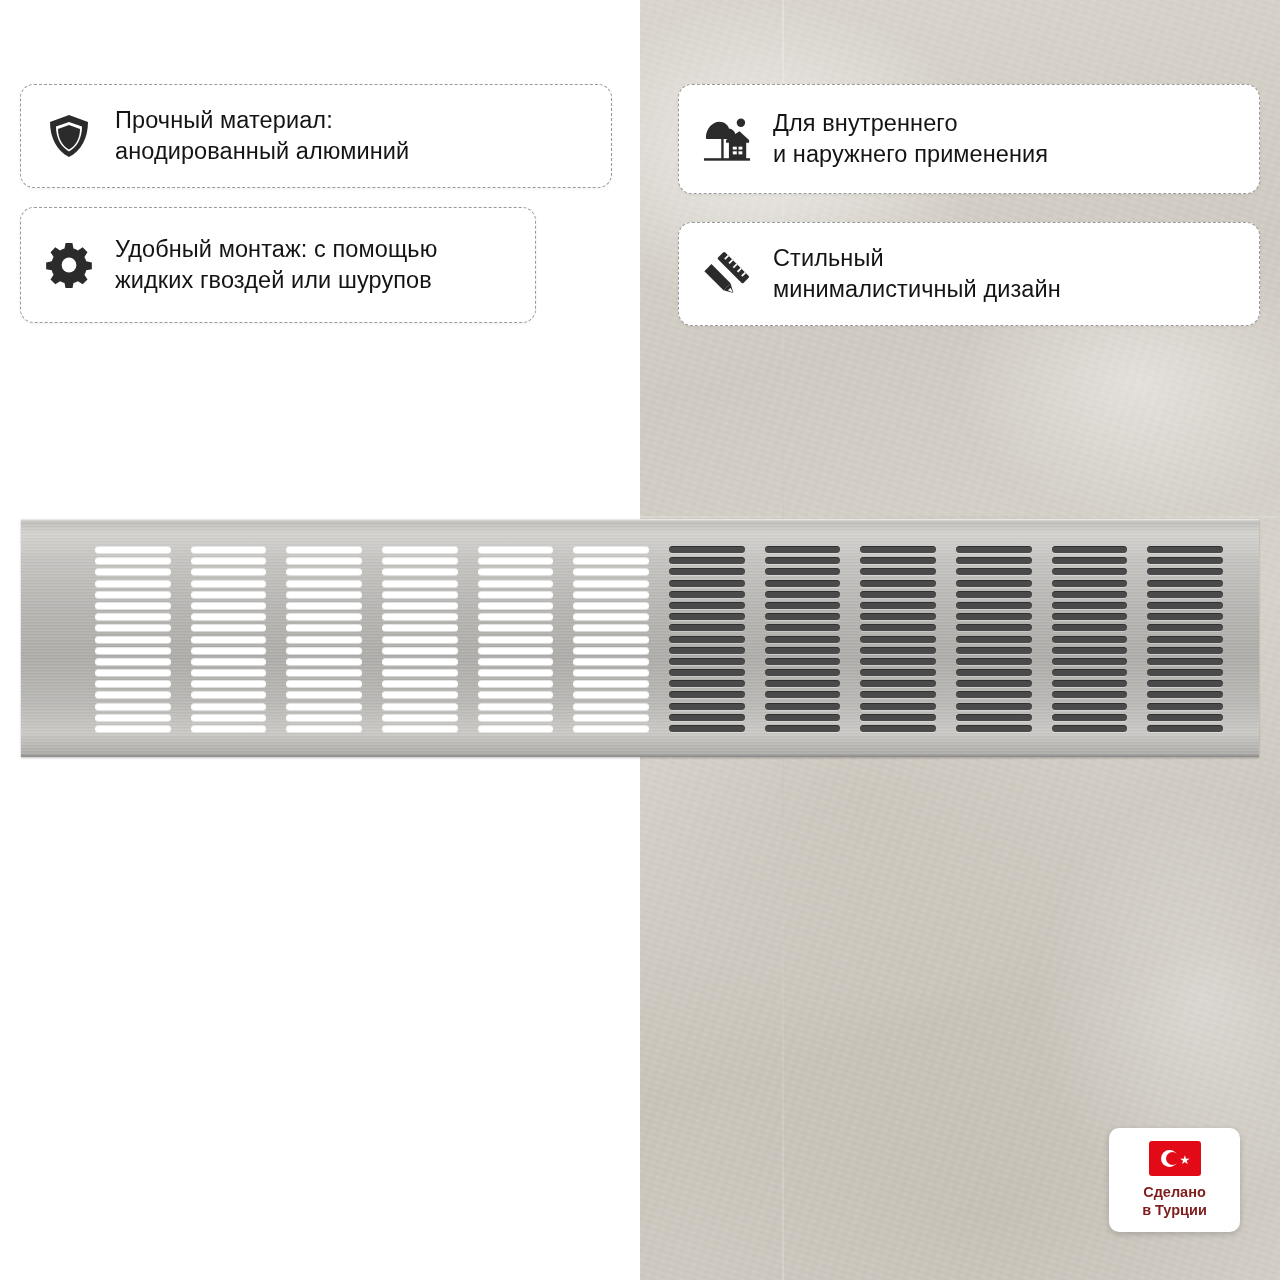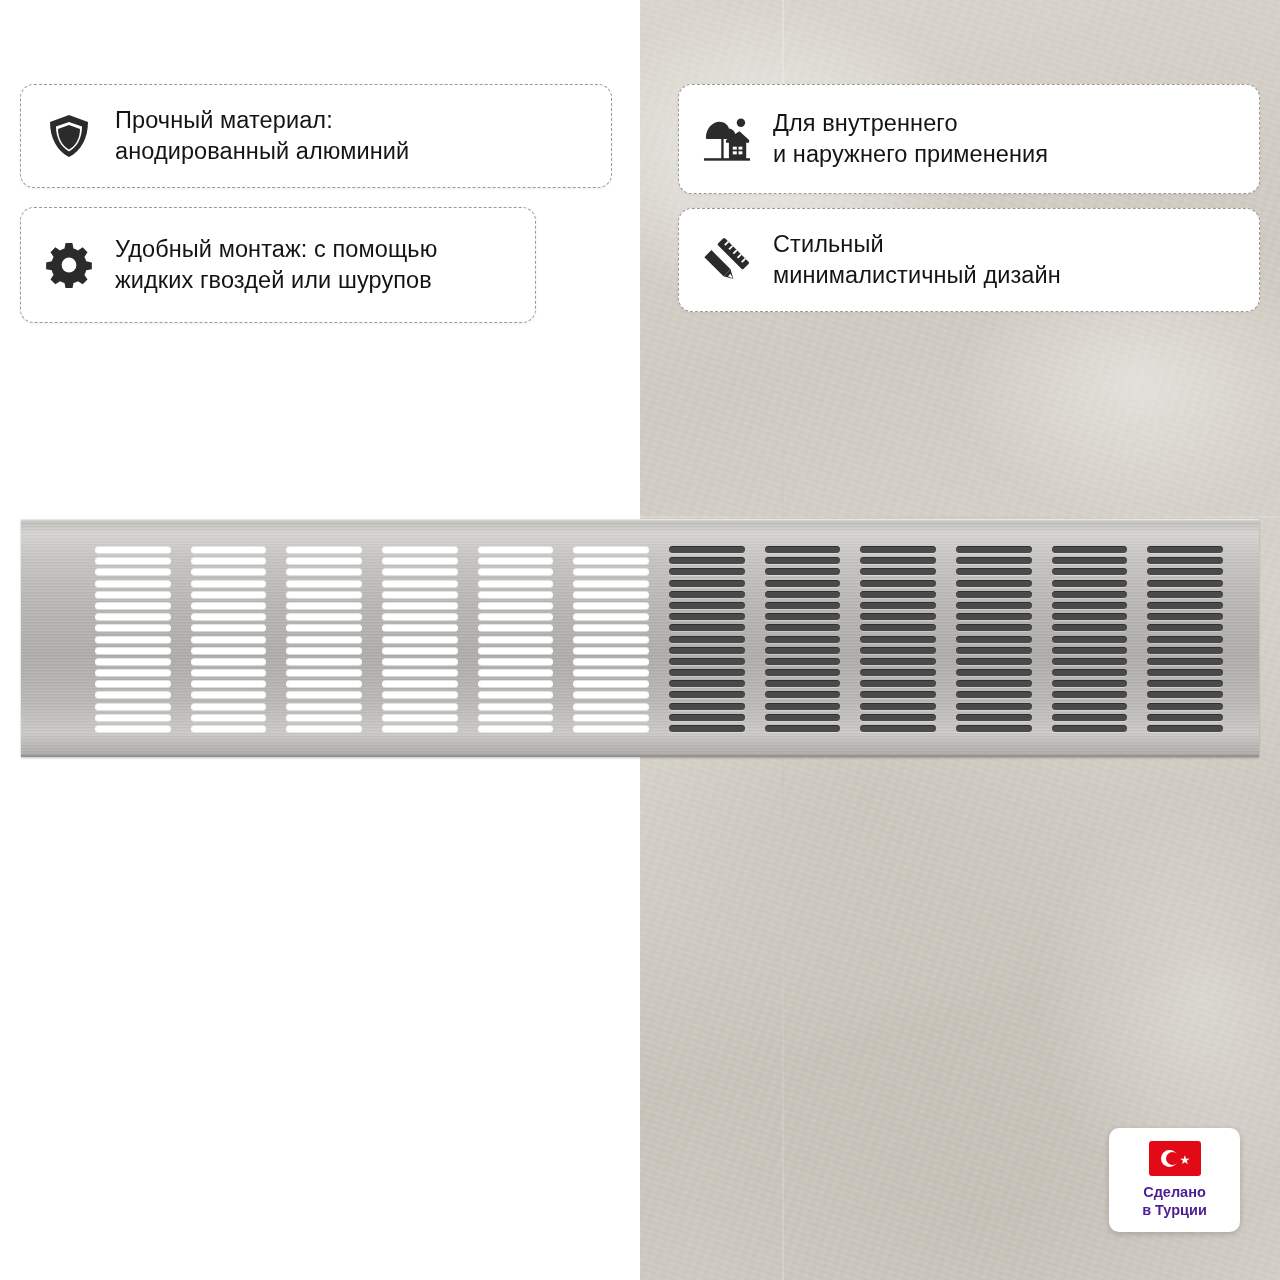--- a/index.html
+++ b/index.html
@@ -88,21 +88,21 @@
     font-size: 23.5px;
     line-height: 1.34;
     color: #141414;
     white-space: pre-line;
     letter-spacing: 0.1px;
   }
 
   #card-material  { left: 20px;  top: 84px;  width: 592px; height: 104px; }
   #card-mount     { left: 20px;  top: 207px; width: 516px; height: 116px; }
   #card-usage     { left: 678px; top: 84px;  width: 582px; height: 110px; }
-  #card-design    { left: 678px; top: 208px; width: 582px; height: 104px; }
+  #card-design    { left: 678px; top: 222px; width: 582px; height: 104px; }
 
   
   .grille {
     position: absolute;
     left: 21px; top: 519px;
     width: 1238px; height: 238px;
     background:
       linear-gradient(to bottom,
         #b9b8b4 0%, #d3d2cf 6%, #c3c2bf 18%, #b4b3b0 40%,
         #adaca9 58%, #b7b6b3 76%, #c9c8c5 90%, #a8a7a4 100%);
@@ -196,21 +196,21 @@
   .flag .star {
     position: absolute;
     left: 31px; top: 13px;
     color: #ffffff;
     font-size: 12px;
     line-height: 12px;
   }
   .badge-text {
     font-size: 14.5px;
     font-weight: bold;
-    color: #4c1d95;
+    color: #7f1d1d;
     text-align: center;
     line-height: 1.22;
     white-space: pre-line;
   }
 </style>
 </head>
 <body>
 
 <div class="stage">
 

